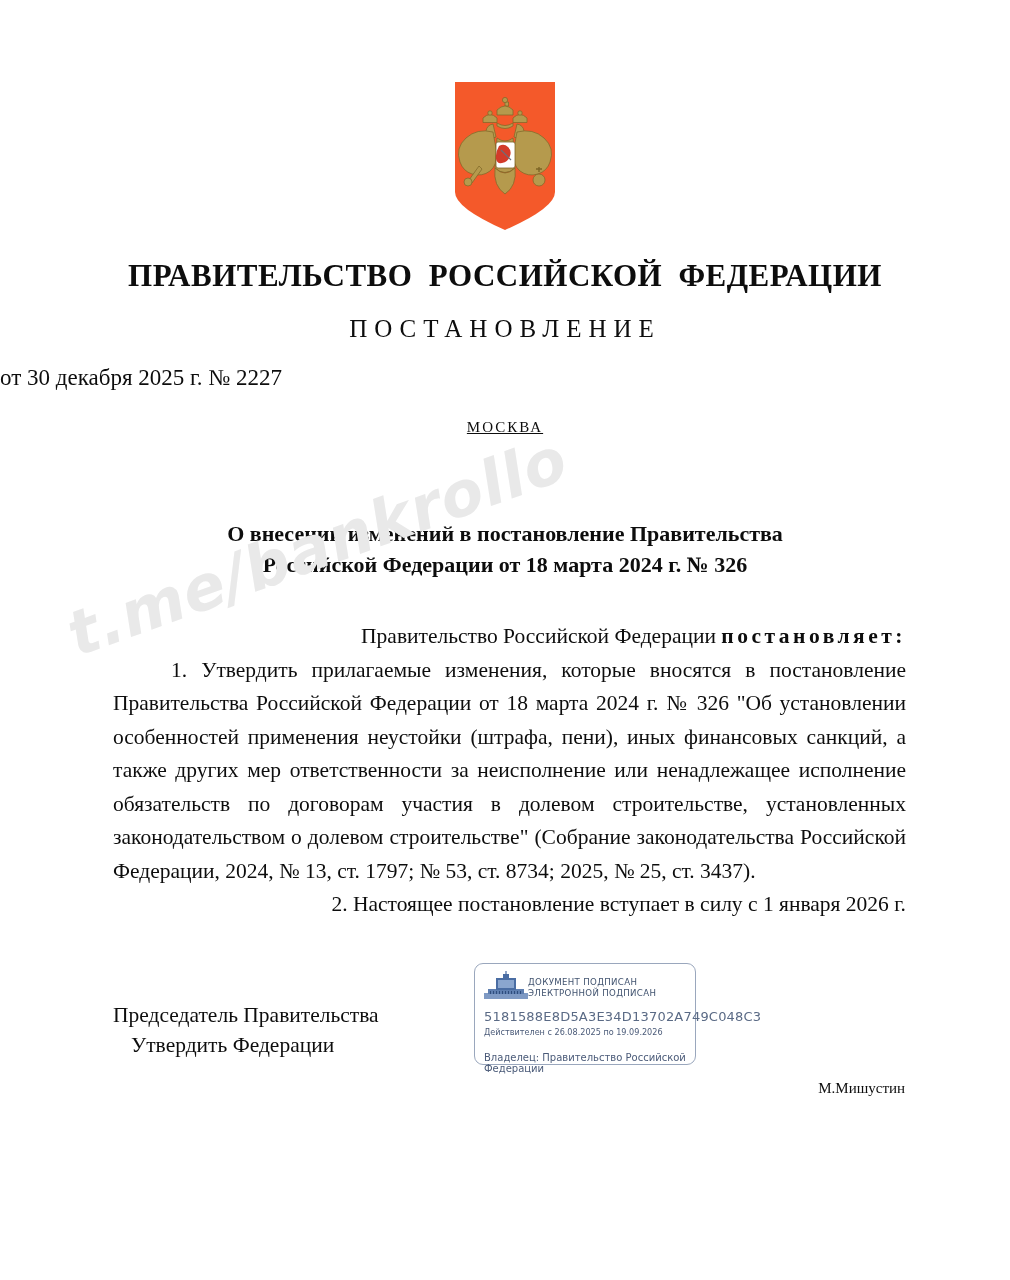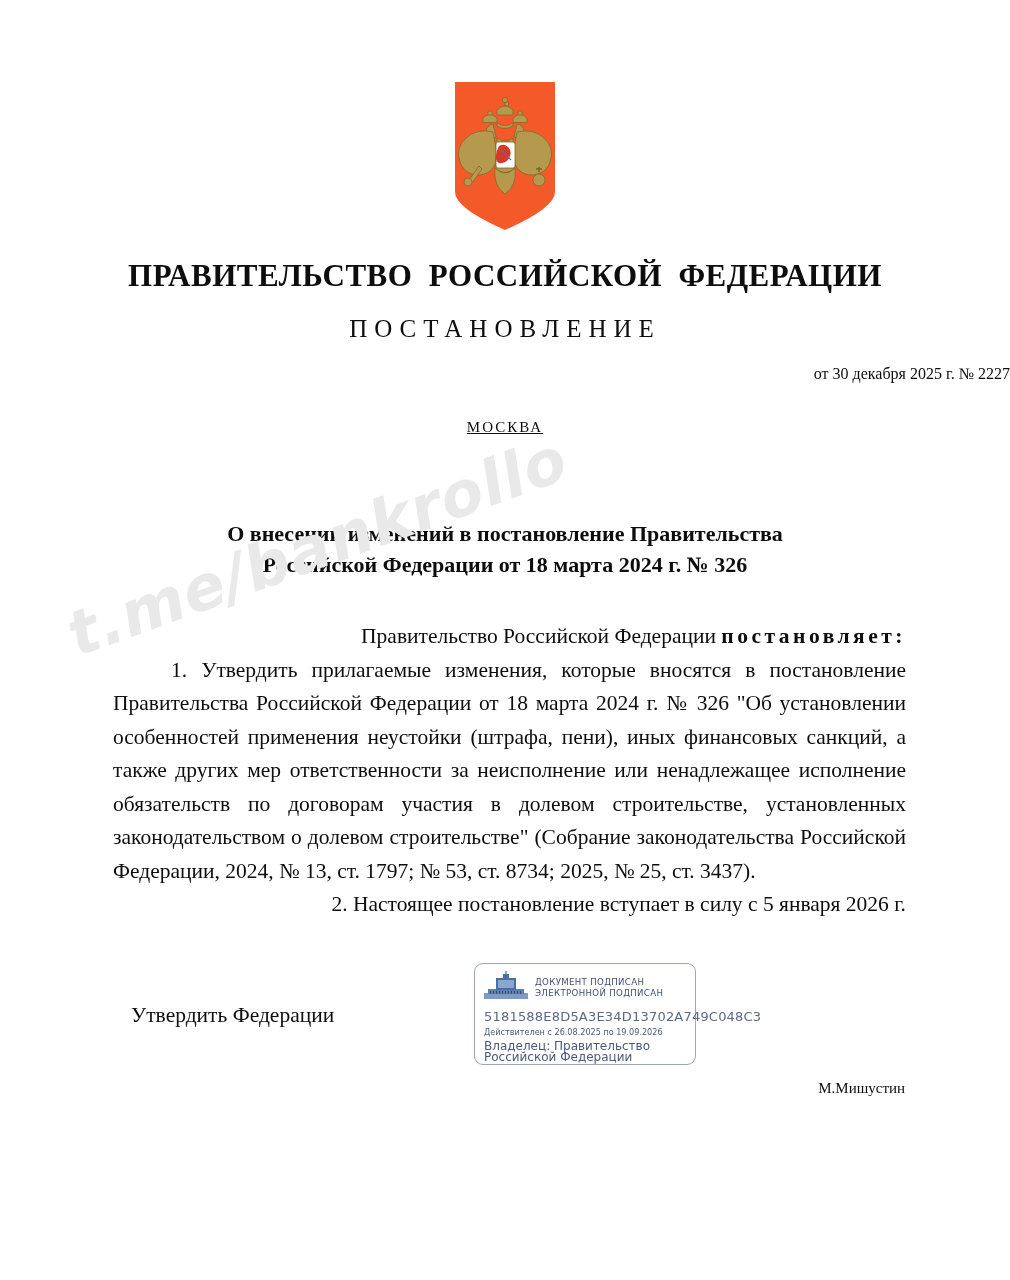--- a/index.html
+++ b/index.html
@@ -76,22 +76,22 @@
     top: 315px;
     text-align: center;
     font-size: 25px;
     letter-spacing: 7px;
     z-index: 2;
   }
   .doc-date {
     position: absolute;
     left: 0; right: 0;
     top: 365px;
-    text-align: right;
-    font-size: 16px;
+    text-align: left;
+    font-size: 23px;
     z-index: 2;
   }
   .doc-city {
     position: absolute;
     left: 0; right: 0;
     top: 419px;
     text-align: center;
     font-size: 15px;
     letter-spacing: 2px;
     z-index: 2;
@@ -165,21 +165,20 @@
     background: rgba(255,255,255,0.92);
     box-sizing: border-box;
     padding: 7px 8px 5px 9px;
     font-family: "DejaVu Sans", sans-serif;
     color: #4a5a78;
     z-index: 4;
   }
   .estamp-top {
     display: flex;
     align-items: center;
-    gap: 7px;
     height: 34px;
   }
   .estamp-icon { flex: 0 0 auto; }
   .estamp-head {
     font-size: 8.6px;
     line-height: 11.5px;
     letter-spacing: 0.35px;
     color: #41536f;
   }
   .estamp-hash {
@@ -187,22 +186,22 @@
     font-size: 13px;
     letter-spacing: 0.2px;
     color: #5a6a85;
   }
   .estamp-valid {
     margin-top: 3px;
     font-size: 8.1px;
     color: #4a5a78;
   }
   .estamp-owner {
-    margin-top: 4px;
-    font-size: 12px;
+    margin-top: 16px;
+    font-size: 10px;
     line-height: 10.5px;
     color: #4a5a78;
   }
 </style>
 </head>
 <body>
 
 <div class="page">
 
   <div class="watermark">t.me/bankrollo</div>
@@ -260,24 +259,25 @@
   <div class="doc-city">МОСКВА</div>
 
   <div class="doc-title">
     <div>О внесении изменений в постановление Правительства</div>
     <div>Российской Федерации от 18 марта 2024 г. № 326</div>
   </div>
 
   <div class="body-block">
     <p class="no-justify"><span>Правительство Российской Федерации </span><span class="spaced-bold">постановляет:</span></p>
     <p>1. Утвердить прилагаемые изменения, которые вносятся в постановление Правительства Российской Федерации от 18 марта 2024 г. № 326 "Об установлении особенностей применения неустойки (штрафа, пени), иных финансовых санкций, а также других мер ответственности за неисполнение или ненадлежащее исполнение обязательств по договорам участия в долевом строительстве, установленных законодательством о долевом строительстве" (Собрание законодательства Российской Федерации, 2024, № 13, ст. 1797; № 53, ст. 8734; 2025, № 25, ст. 3437).</p>
-    <p class="no-justify">2. Настоящее постановление вступает в силу с 5 января 2026 г.</p>
+    <p class="no-justify">2. Настоящее постановление вступает в силу с 1 января 2026 г.</p>
   </div>
 
   <div class="sign-left">
+    <div>Председатель Правительства</div>
     <div class="line2">Утвердить Федерации</div>
   </div>
 
   <div class="sign-right">М.Мишустин</div>
 
   <div class="estamp">
     <div class="estamp-top">
       <span class="estamp-icon">
         <svg width="44" height="30" viewBox="0 0 44 30">
           <rect x="0" y="22" width="44" height="6" fill="#7f9ac4"></rect>

